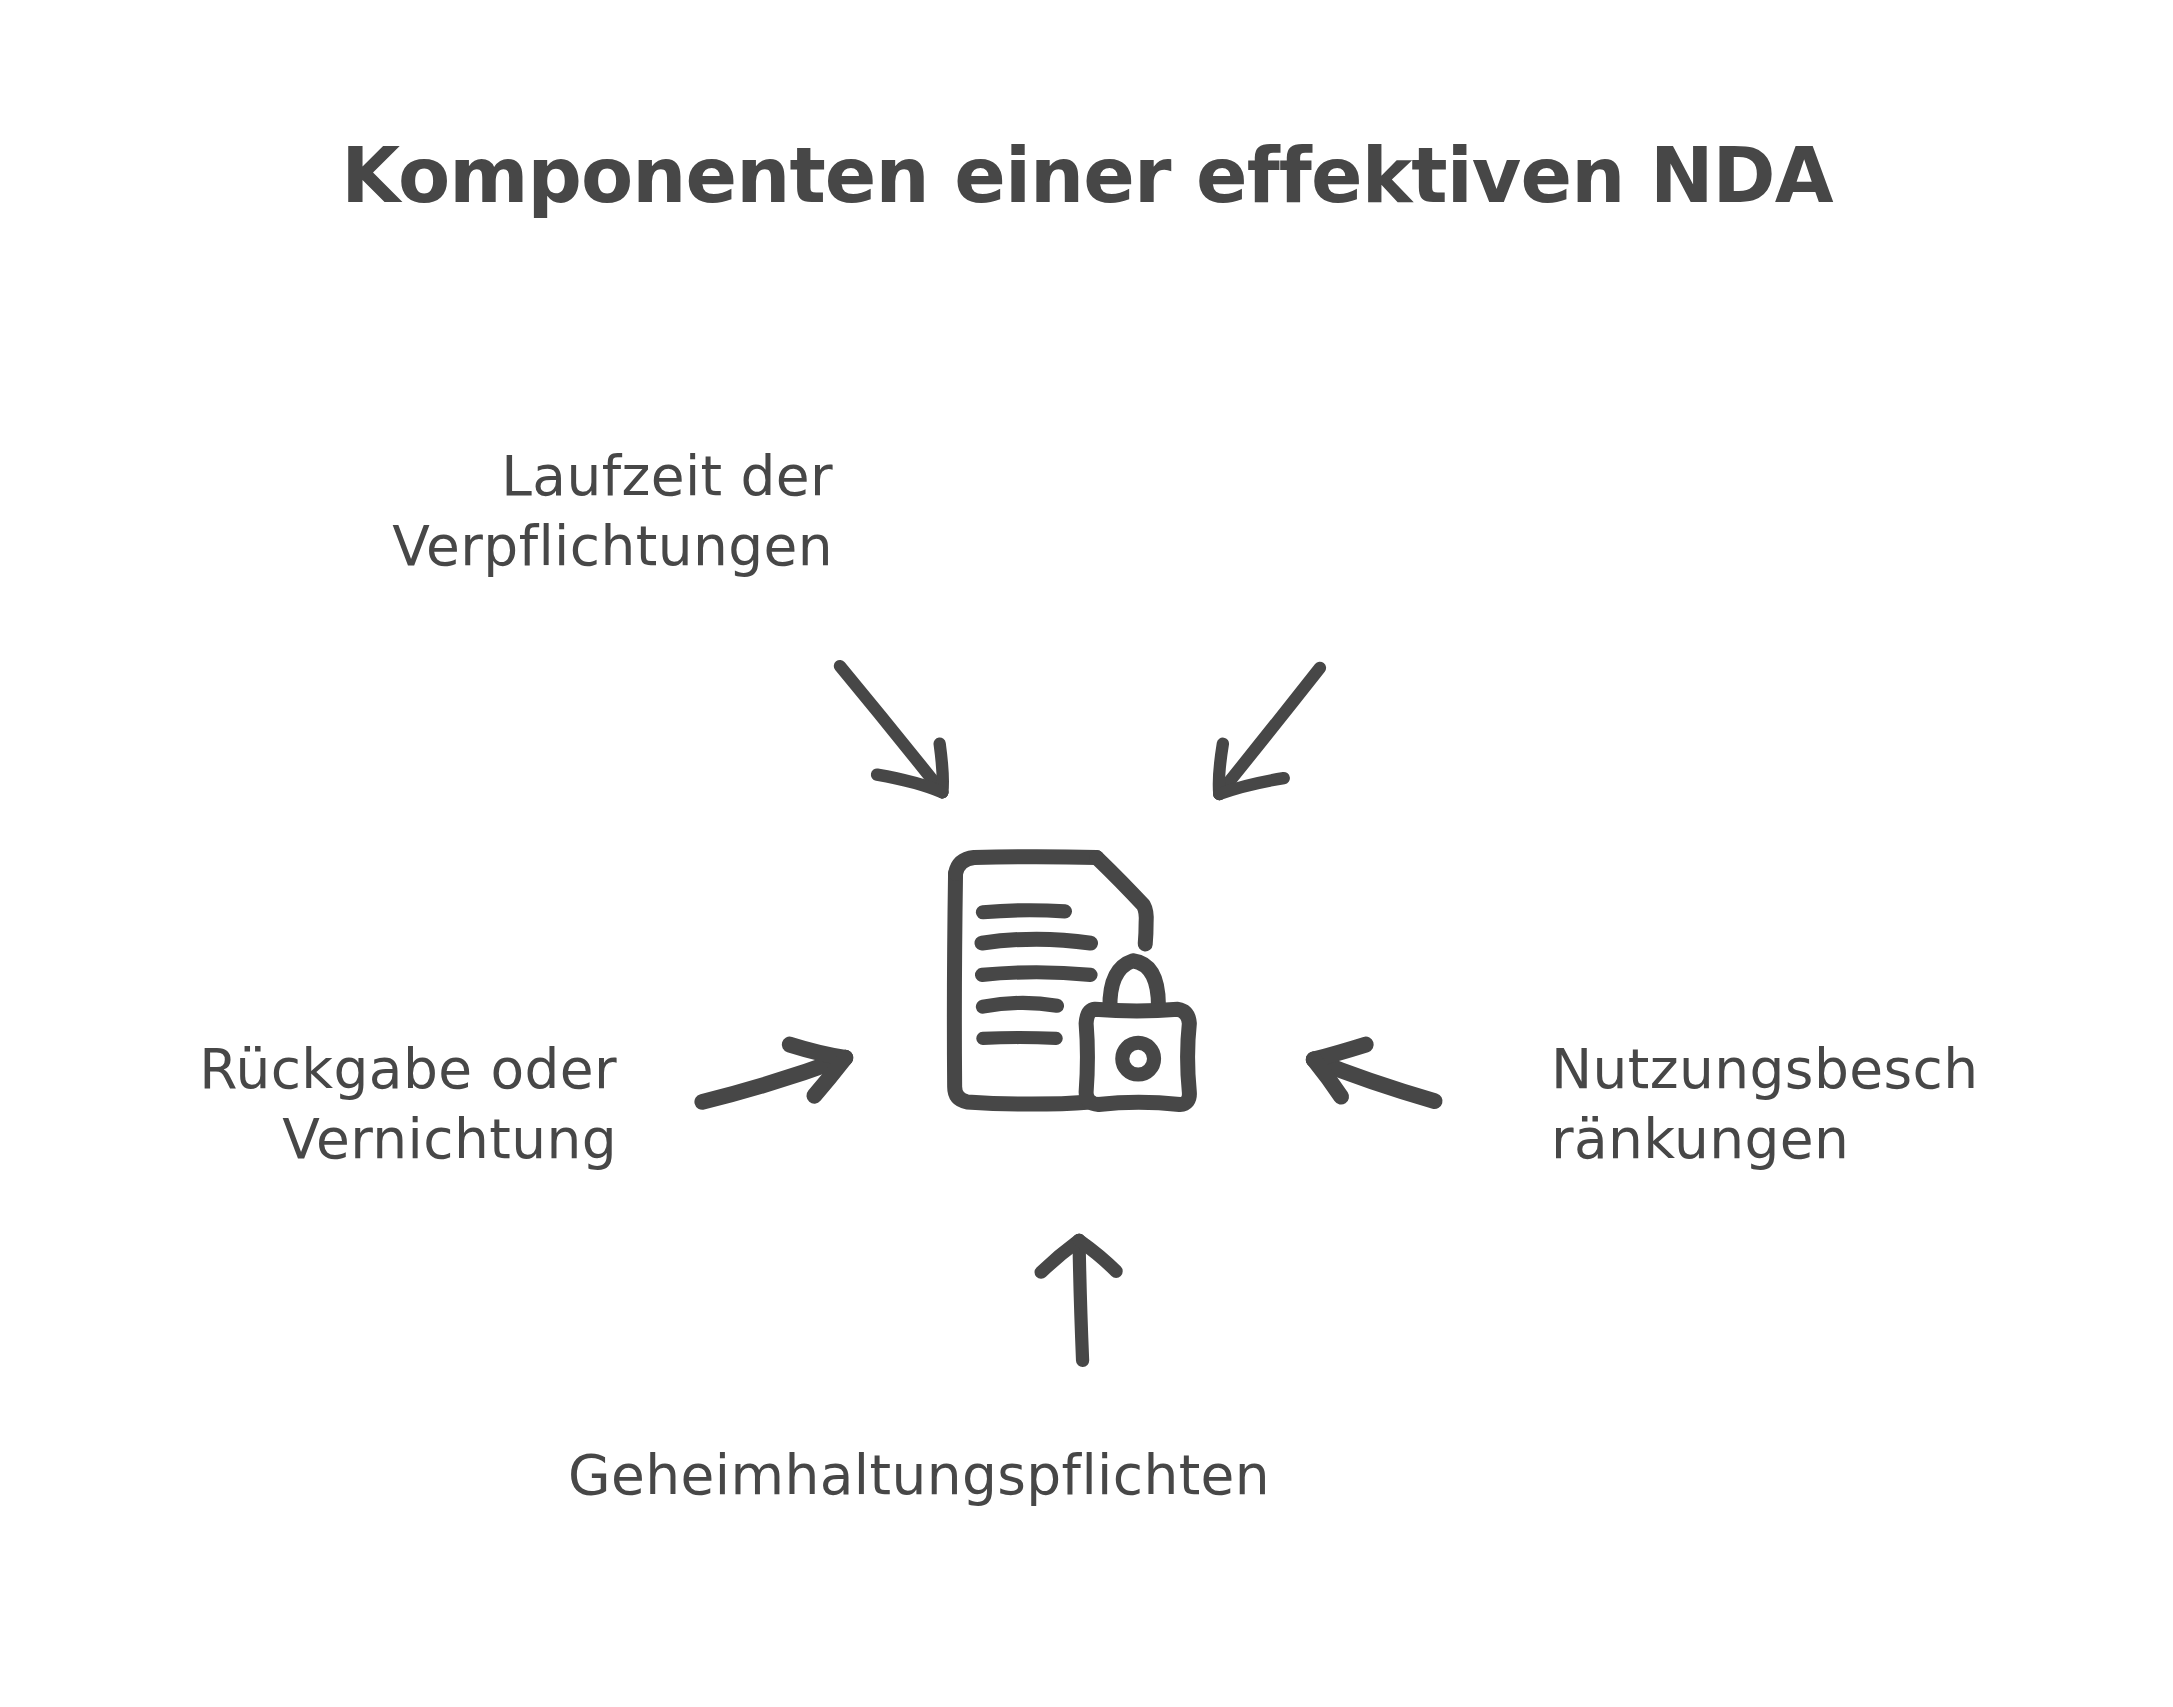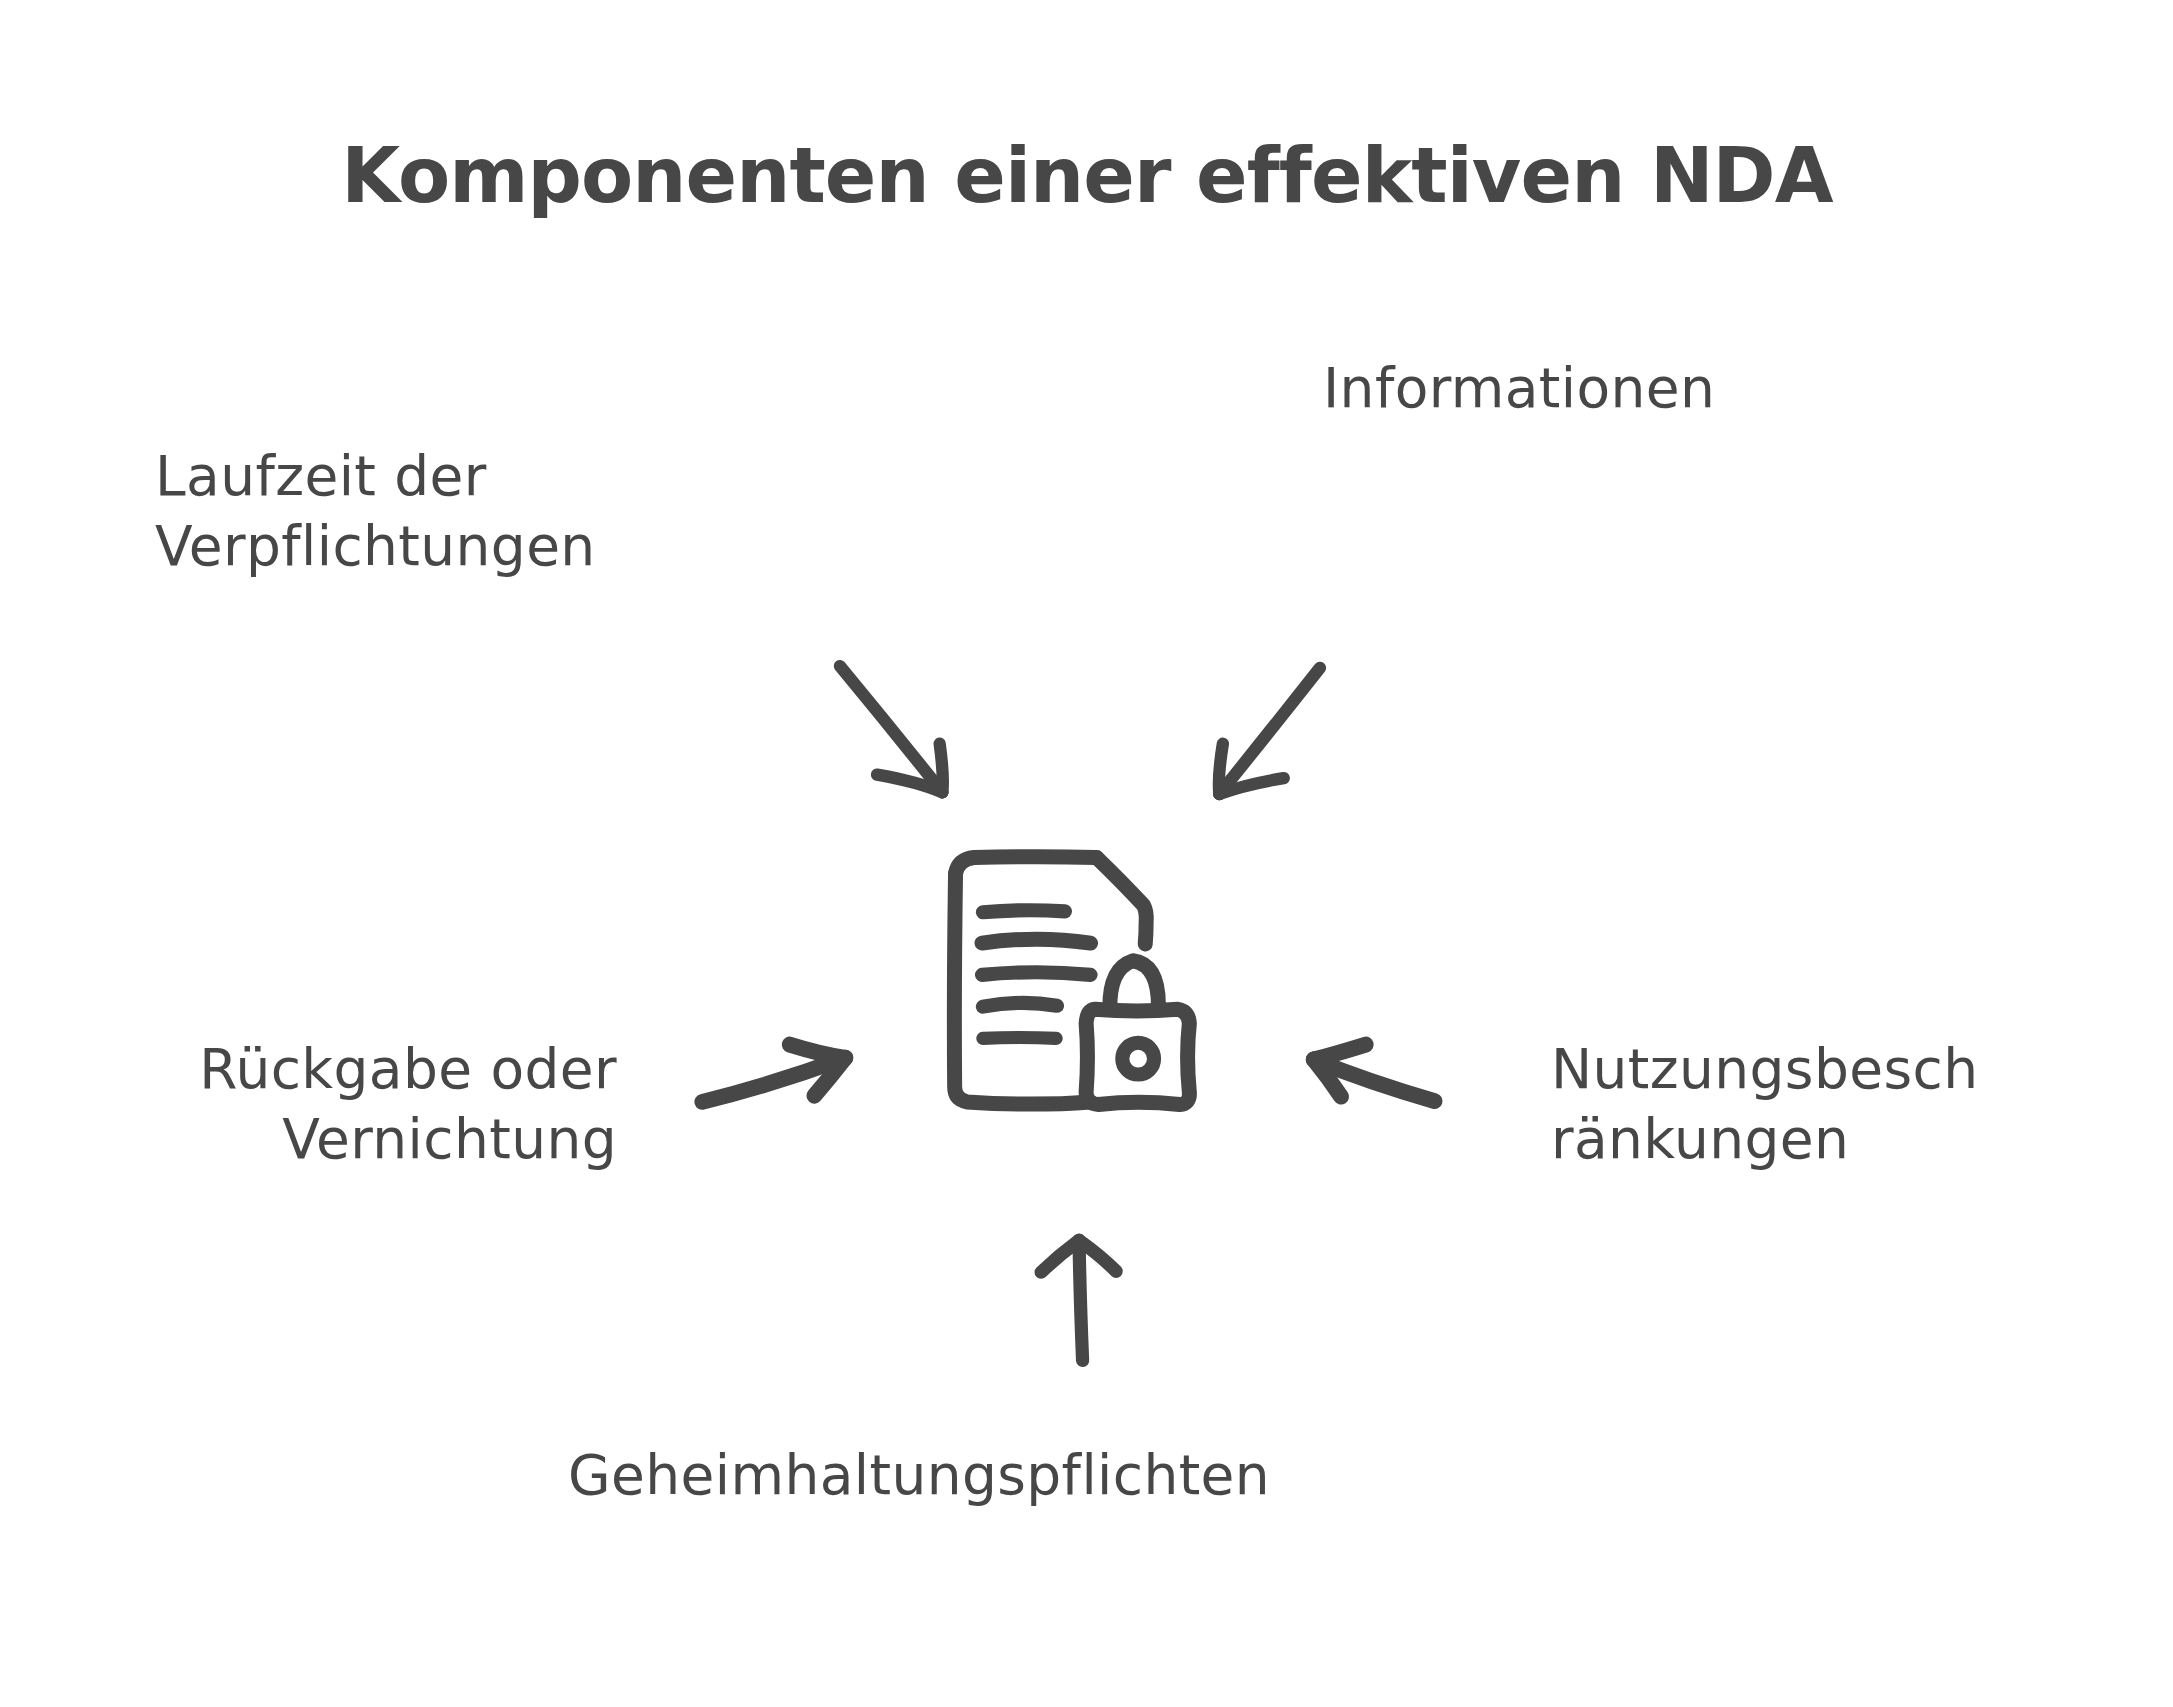--- a/index.html
+++ b/index.html
@@ -48,23 +48,24 @@
     color: #474747;
     font-family: "DejaVu Sans", sans-serif;
     font-weight: 400;
     font-size: 55px;
     line-height: 1.28;
     letter-spacing: 0.4px;
     user-select: none;
   }
 
   .node-laufzeit {
-    left: 155px;
+    left: 163px;
     top: 441px;
     width: 670px;
+    text-align: right;
   }
 
   .node-definition {
     left: 1323px;
     top: 353px;
     width: 618px;
     text-align: left;
   }
 
   .node-rueckgabe {
@@ -107,21 +108,20 @@
 <div id="canvas">
 
   <div class="title">Komponenten einer effektiven NDA</div>
 
   <div class="node-label node-laufzeit">
     <span class="label-line">Laufzeit der</span>
     <span class="label-line">Verpflichtungen</span>
   </div>
 
   <div class="node-label node-definition">
-    <span class="label-line">Informationen</span>
   </div>
 
   <div class="node-label node-nutzung">
     <span class="label-line">Nutzungsbesch</span>
     <span class="label-line">ränkungen</span>
   </div>
 
   <div class="node-label node-rueckgabe">
     <span class="label-line">Rückgabe oder</span>
     <span class="label-line">Vernichtung</span>

